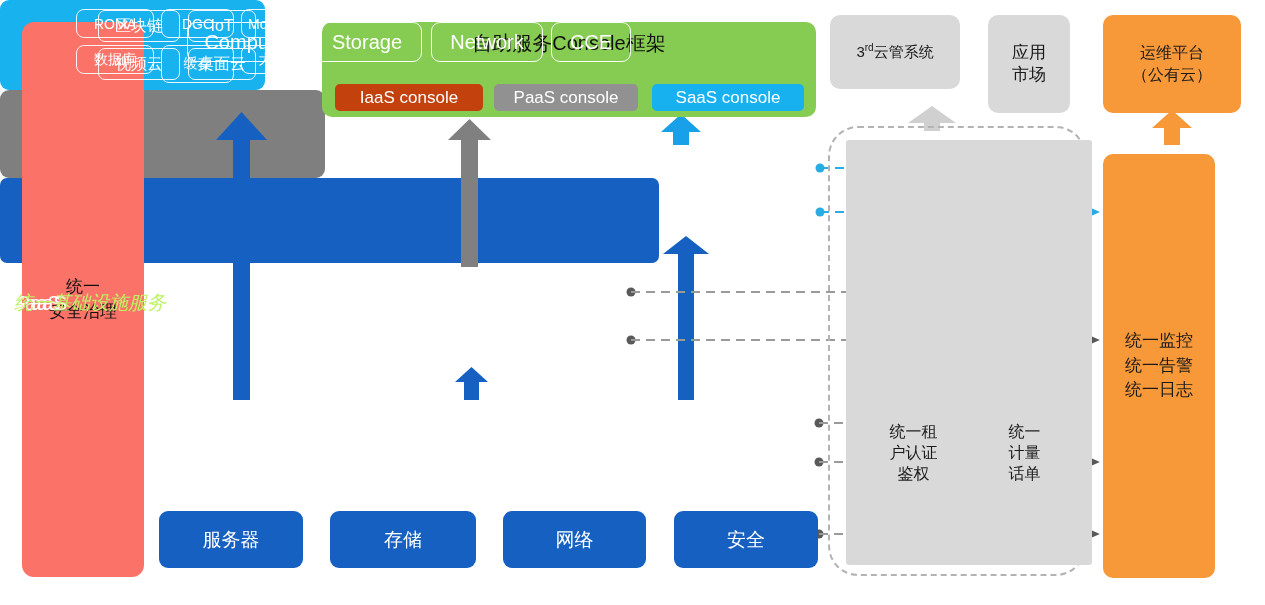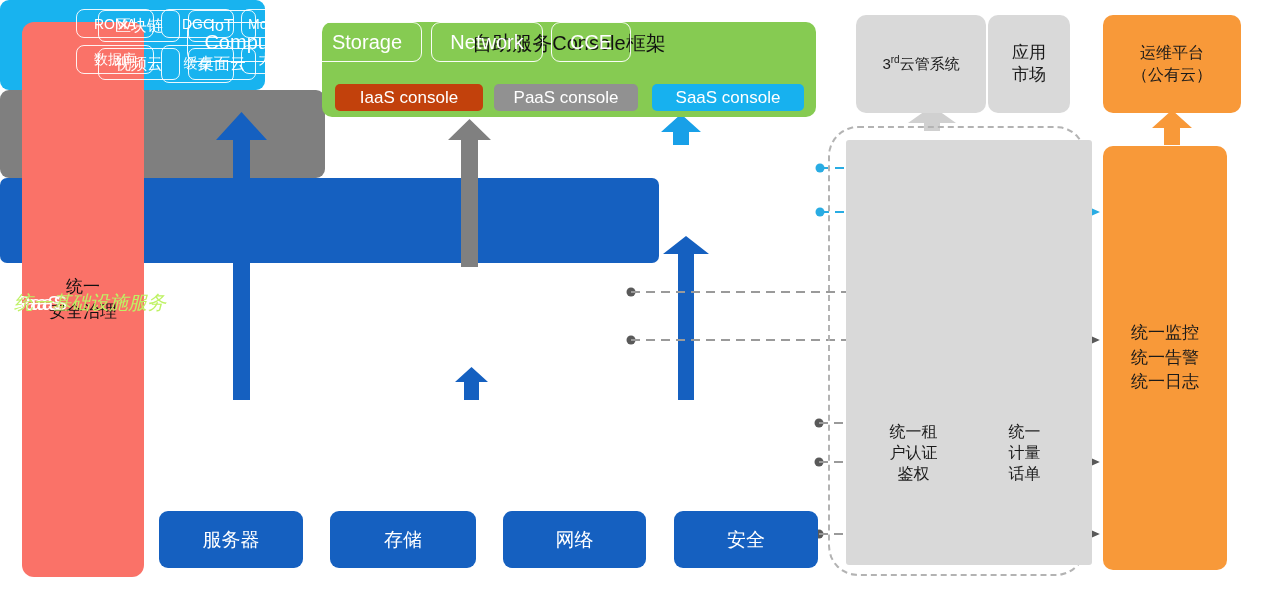--- a/index.html
+++ b/index.html
@@ -42,36 +42,36 @@
     position:absolute;top:62px;height:27px;border-radius:5px;
     display:flex;align-items:center;justify-content:center;
     color:#ffffff;font-size:17px;padding:0 10px;box-sizing:border-box;
   }
   #chip-iaas{left:13px;width:148px;background:#c2410c;}
   #chip-paas{left:172px;width:144px;background:#919191;}
   #chip-saas{left:330px;width:152px;background:#17b1ef;}
 
   
   #third-cloud{
-    left:856px;top:15px;width:130px;height:98px;
+    left:830px;top:15px;width:130px;height:74px;
     background:#d9d9d9;color:#1a1a1a;border-radius:10px;font-size:15px;
   }
   #third-cloud sup{font-size:10px;vertical-align:super;}
   #app-market{
     left:988px;top:15px;width:82px;height:98px;
     background:#d9d9d9;color:#1a1a1a;border-radius:10px;font-size:17px;line-height:1.3;
   }
 
   
   #ops-platform{
     left:1103px;top:15px;width:138px;height:98px;
     background:#f89939;color:#1a1a1a;border-radius:10px;font-size:16px;line-height:1.35;
   }
   #ops-pillar{
-    left:1103px;top:146px;width:124px;height:424px;
+    left:1103px;top:154px;width:112px;height:424px;
     background:#f89939;color:#1a1a1a;border-radius:10px;font-size:17px;line-height:1.45;
   }
 
   
   #saas-block{
     left:553px;top:145px;width:265px;height:90px;
     background:#18b3ef;border-radius:9px;display:block;
   }
   #saas-label{
     position:absolute;left:12px;top:50%;transform:translateY(-50%);

